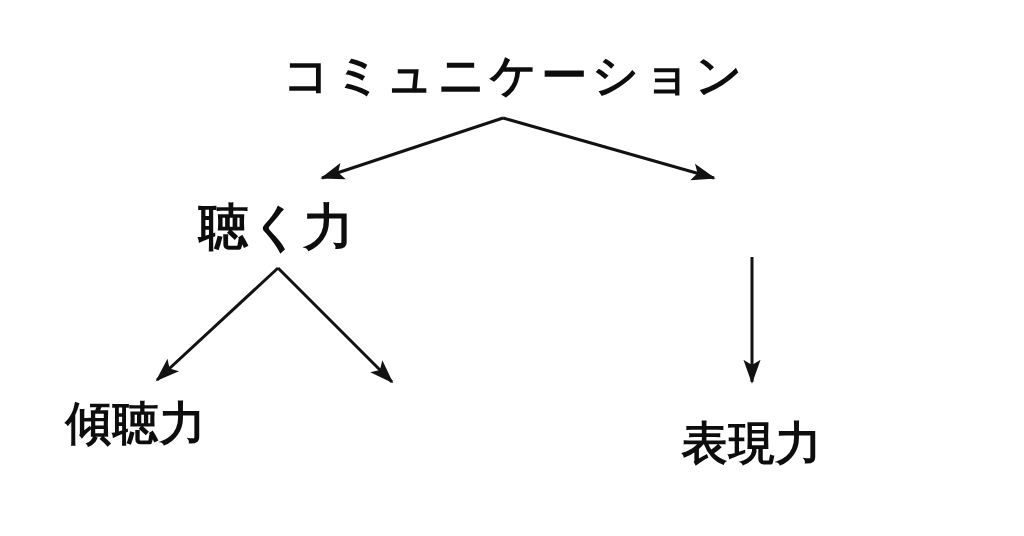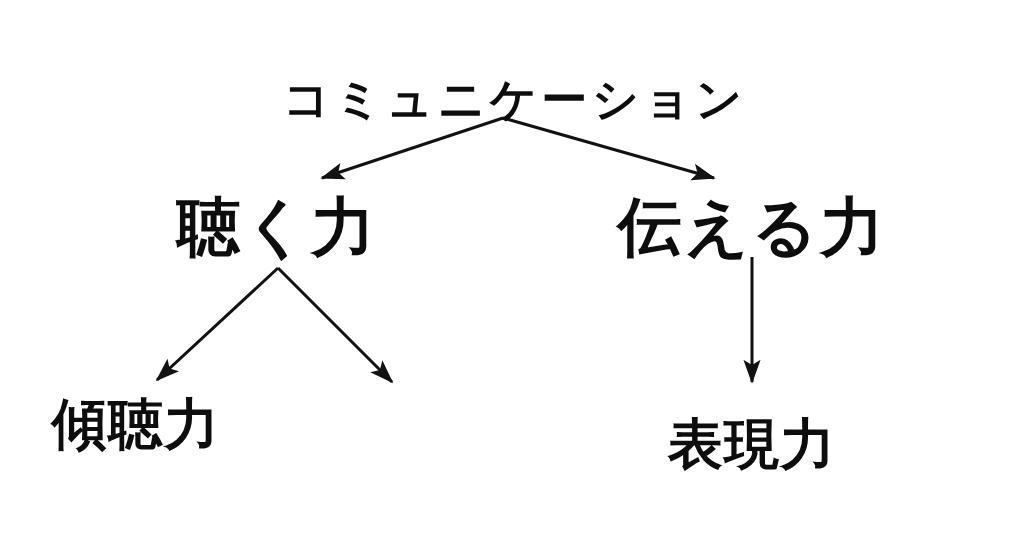--- a/index.html
+++ b/index.html
@@ -29,29 +29,28 @@
     white-space: nowrap;
     color: #0d0d0d;
     font-weight: 700;
     line-height: 1;
     transform: translate(-50%, -50%);
     letter-spacing: 0.02em;
   }
   .node-root {
     font-size: 46px;
     letter-spacing: 0.10em;
-    margin-top: 24px;
   }
   .node-branch {
-    font-size: 64px;
+    font-size: 50px;
     letter-spacing: 0.04em;
     text-align: center;
   }
   .node-leaf {
-    font-size: 55px;
+    font-size: 46px;
     letter-spacing: 0.02em;
   }
 </style>
 </head>
 <body>
 
 <div id="canvas">
 
   <svg id="edges" viewBox="0 0 1024 536">
     <defs>
@@ -66,20 +65,19 @@
       <path d="M278,268 L157,380" marker-end="url(#arrowhead)"></path>
       <path d="M278,268 L392,382" marker-end="url(#arrowhead)"></path>
       <path d="M752,257 L752,382" marker-end="url(#arrowhead)"></path>
     </g>
   </svg>
 
   <div class="node node-root" style="left:515px; top:75px;">コミュニケーション</div>
 
   <div class="node node-branch" style="left:277px; top:227px;">聴く力</div>
 
-  <div class="node node-branch" style="left:752px; top:227px;">伝える力</div>
 
   <div class="node node-leaf" style="left:136px; top:423px;">傾聴力</div>
 
 
   <div class="node node-leaf" style="left:752px; top:443px;">表現力</div>
 
 </div>
 
 </body></html>

